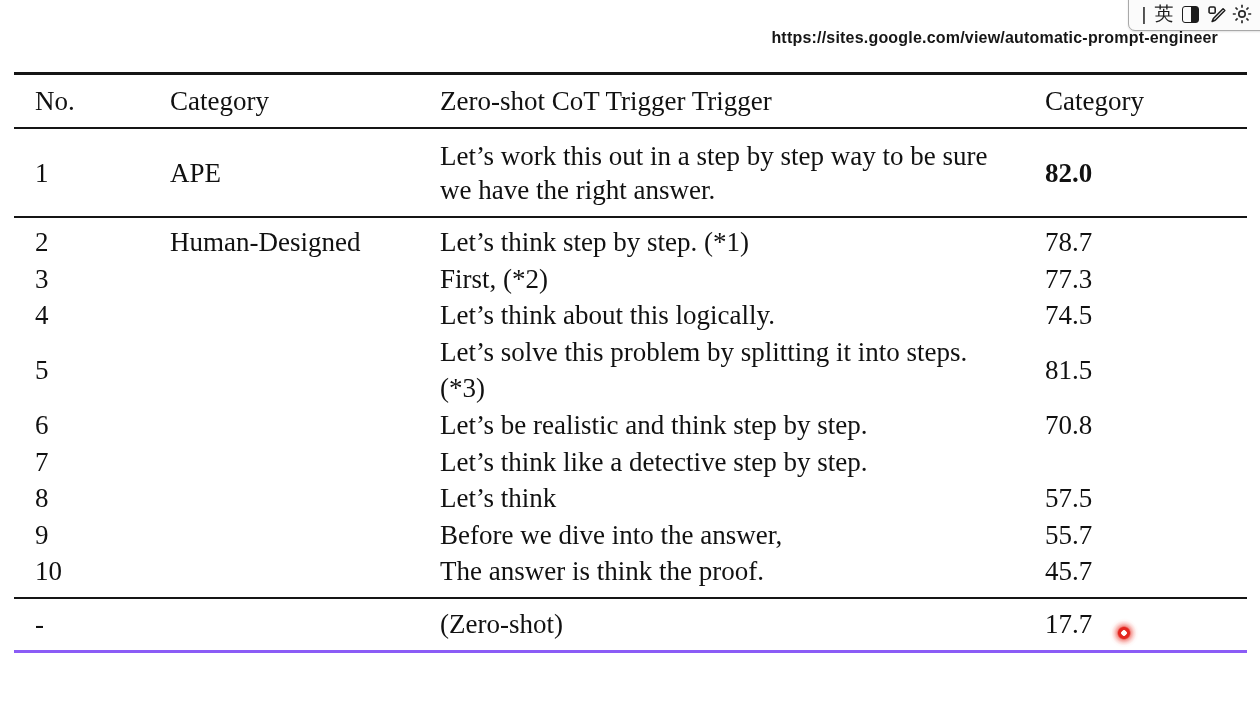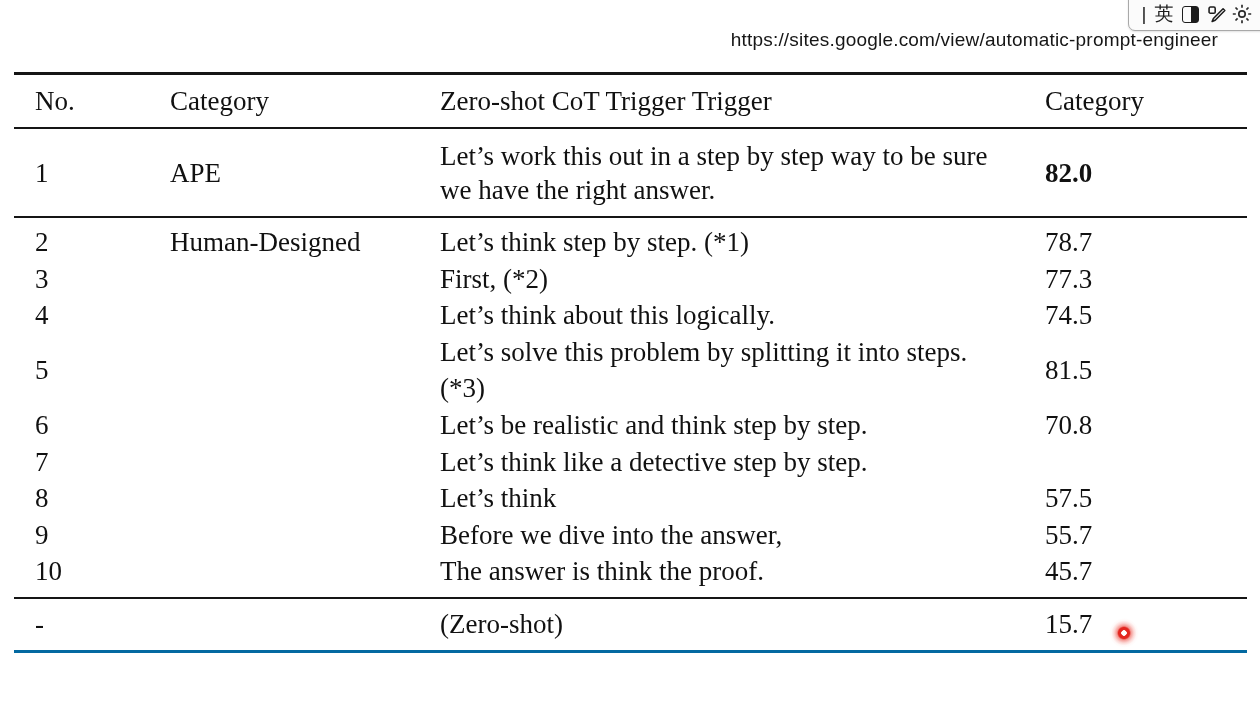--- a/index.html
+++ b/index.html
@@ -3,21 +3,21 @@
 <meta charset="utf-8">
 <style>
   * { margin: 0; padding: 0; box-sizing: border-box; }
   html, body { width: 1260px; height: 701px; overflow: hidden; background: #ffffff; }
   body { position: relative; font-family: "Liberation Serif", serif; color: #111; }
 
   
   .url-line {
     position: absolute; top: 29px; right: 42px;
     font-family: "Liberation Sans", sans-serif;
-    font-size: 19px; font-weight: 400; color: #161616;
+    font-size: 16px; font-weight: 700; color: #161616;
     letter-spacing: 0.2px;
   }
 
   
   .ime-bar {
     position: absolute; top: -9px; left: 1128px; width: 160px; height: 40px;
     background: #fbfbfb; border: 1px solid #a9a9a9; border-radius: 7px;
     box-shadow: 0 1px 2px rgba(0,0,0,.12);
     display: flex; align-items: flex-end; gap: 0;
     padding: 0 6px 3px 8px;
@@ -28,21 +28,21 @@
   .ime-mode { font-family: "DejaVu Sans", sans-serif; font-size: 19px; }
   .halfwidth-box {
     width: 17px; height: 17px; border: 1.8px solid #1d1d1d; border-radius: 3px;
     background: linear-gradient(to right, transparent 50%, #1d1d1d 50%);
   }
   .ime-item svg { display: block; }
 
   
   .paper-table {
     position: absolute; left: 14px; top: 72px; width: 1233px;
-    border-top: 3px solid #151515; border-bottom: 3px solid #0369a1;
+    border-top: 3px solid #151515; border-bottom: 3px solid #8b5cf6;
     font-size: 27px;
   }
   .t-sec { border-bottom: 2px solid #151515; }
   .t-sec:last-child { border-bottom: none; }
   .t-row {
     display: grid; grid-template-columns: 135px 270px 605px 1fr;
     padding-left: 21px; align-items: center;
   }
   .c-prompt { padding-right: 35px; }
   .c-acc { white-space: nowrap; }
@@ -168,18 +168,18 @@
         <div class="c-cat"></div>
         <div class="c-prompt">The answer is think the proof.</div>
         <div class="c-acc">45.7</div>
       </div>
     </div>
   <div class="t-sec sec-zero">
       <div class="t-row">
         <div class="c-no">-</div>
         <div class="c-cat"></div>
         <div class="c-prompt">(Zero-shot)</div>
-        <div class="c-acc">15.7</div>
+        <div class="c-acc">17.7</div>
       </div>
     </div>
 </div>
 
 <div class="laser-dot"></div>
 
 </body></html>

